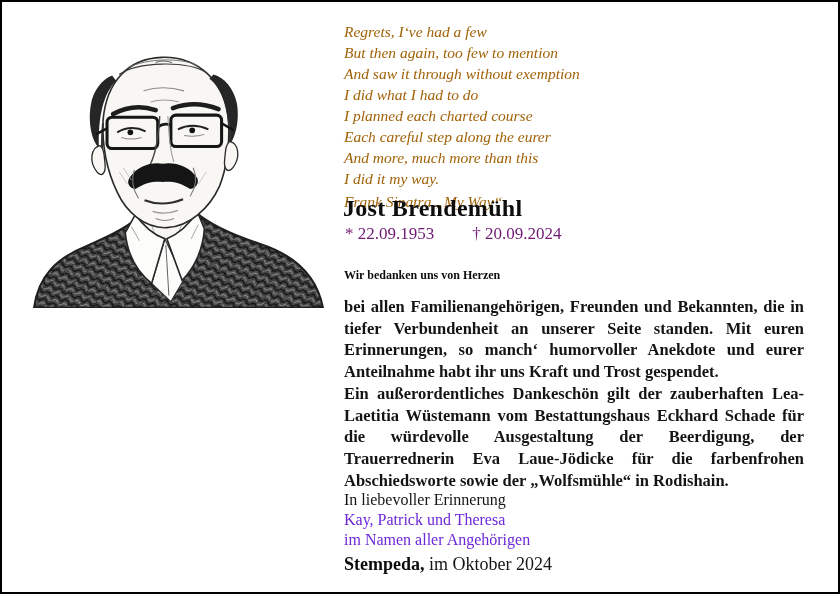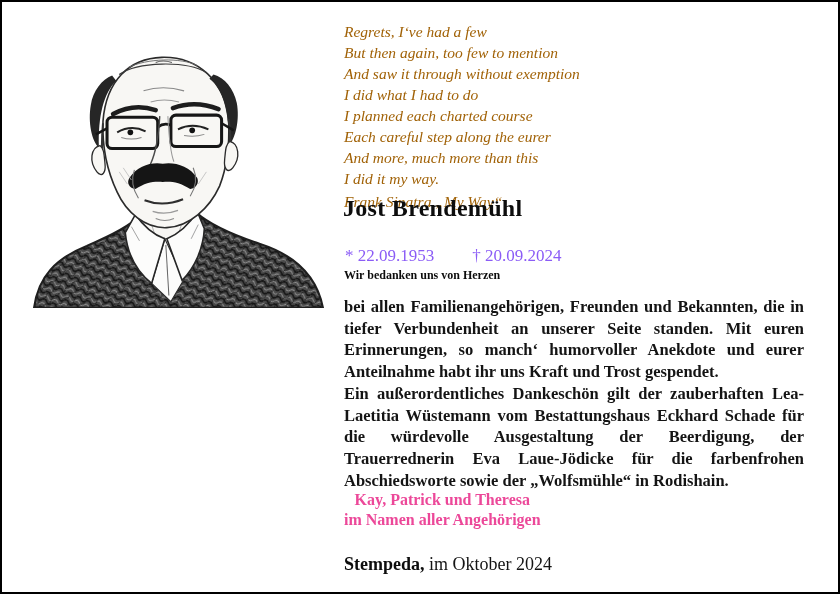--- a/index.html
+++ b/index.html
@@ -43,25 +43,25 @@
     top: 193px;
     font-size: 24px;
     font-weight: bold;
     letter-spacing: 0.3px;
     color: #0d0d0d;
     white-space: nowrap;
   }
   .dates {
     position: absolute;
     left: 343px;
-    top: 244px;
+    top: 222px;
     font-size: 17px;
     display: flex;
     gap: 38px;
-    color: #8b5cf6;
+    color: #701a75;
   }
   .thanks-heading {
     position: absolute;
     left: 342px;
     top: 266px;
     font-size: 12px;
     font-weight: bold;
     color: #0d0d0d;
     white-space: nowrap;
   }
@@ -78,21 +78,21 @@
   .para-1 { top: 294px; }
   .para-2 { top: 381px; }
   .closing {
     position: absolute;
     left: 342px;
     top: 488px;
     font-size: 16px;
     line-height: 19.8px;
     color: #141414;
   }
-  .closing .bold { font-weight: bold; color: #ec4899; text-align: center; }
+  .closing .bold { font-weight: normal; color: #6d28d9; }
   .dateline {
     position: absolute;
     left: 342px;
     top: 552px;
     font-size: 18px;
     color: #141414;
     white-space: nowrap;
   }
   .dateline .place { font-weight: bold; color: #0d0d0d; }
 </style>
@@ -195,20 +195,21 @@
     <span>* 22.09.1953</span>
     <span>† 20.09.2024</span>
   </div>
 
   <div class="thanks-heading">Wir bedanken uns von Herzen</div>
 
   <p class="para para-1">bei allen Familienangehörigen, Freunden und Bekannten, die in tiefer Verbundenheit an unserer Seite standen. Mit euren Erinnerungen, so manch‘ humorvoller Anekdote und eurer Anteilnahme habt ihr uns Kraft und Trost gespendet.</p>
   <p class="para para-2">Ein außerordentliches Dankeschön gilt der zauberhaften Lea-Laetitia Wüstemann vom Bestattungshaus Eckhard Schade für die würdevolle Ausgestaltung der Beerdigung, der Trauerrednerin Eva Laue-Jödicke für die farbenfrohen Abschiedsworte sowie der „Wolfsmühle“ in Rodishain.</p>
 
   <div class="closing">
+    <div>In liebevoller Erinnerung</div>
     <div class="bold">Kay, Patrick und Theresa</div>
     <div class="bold">im Namen aller Angehörigen</div>
   </div>
 
   <div class="dateline">
     <span class="place">Stempeda,</span>
     <span>im Oktober 2024</span>
   </div>
 
 </div>

